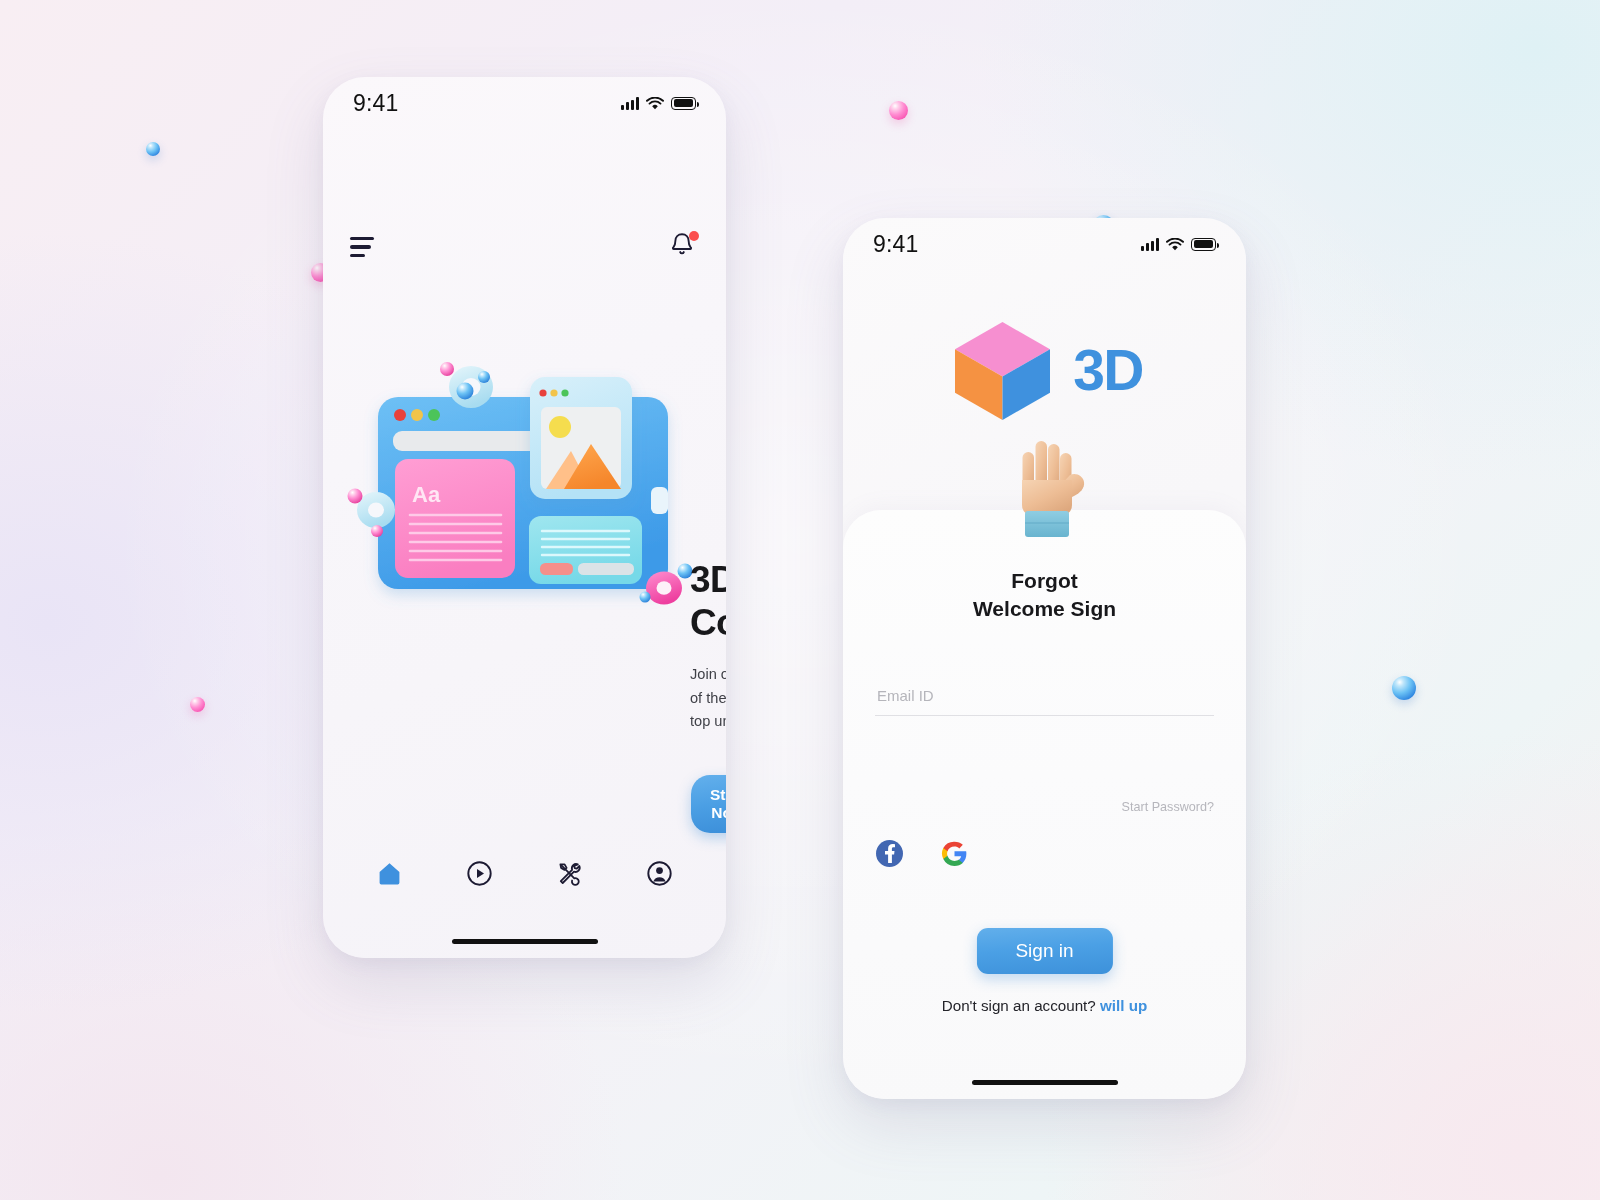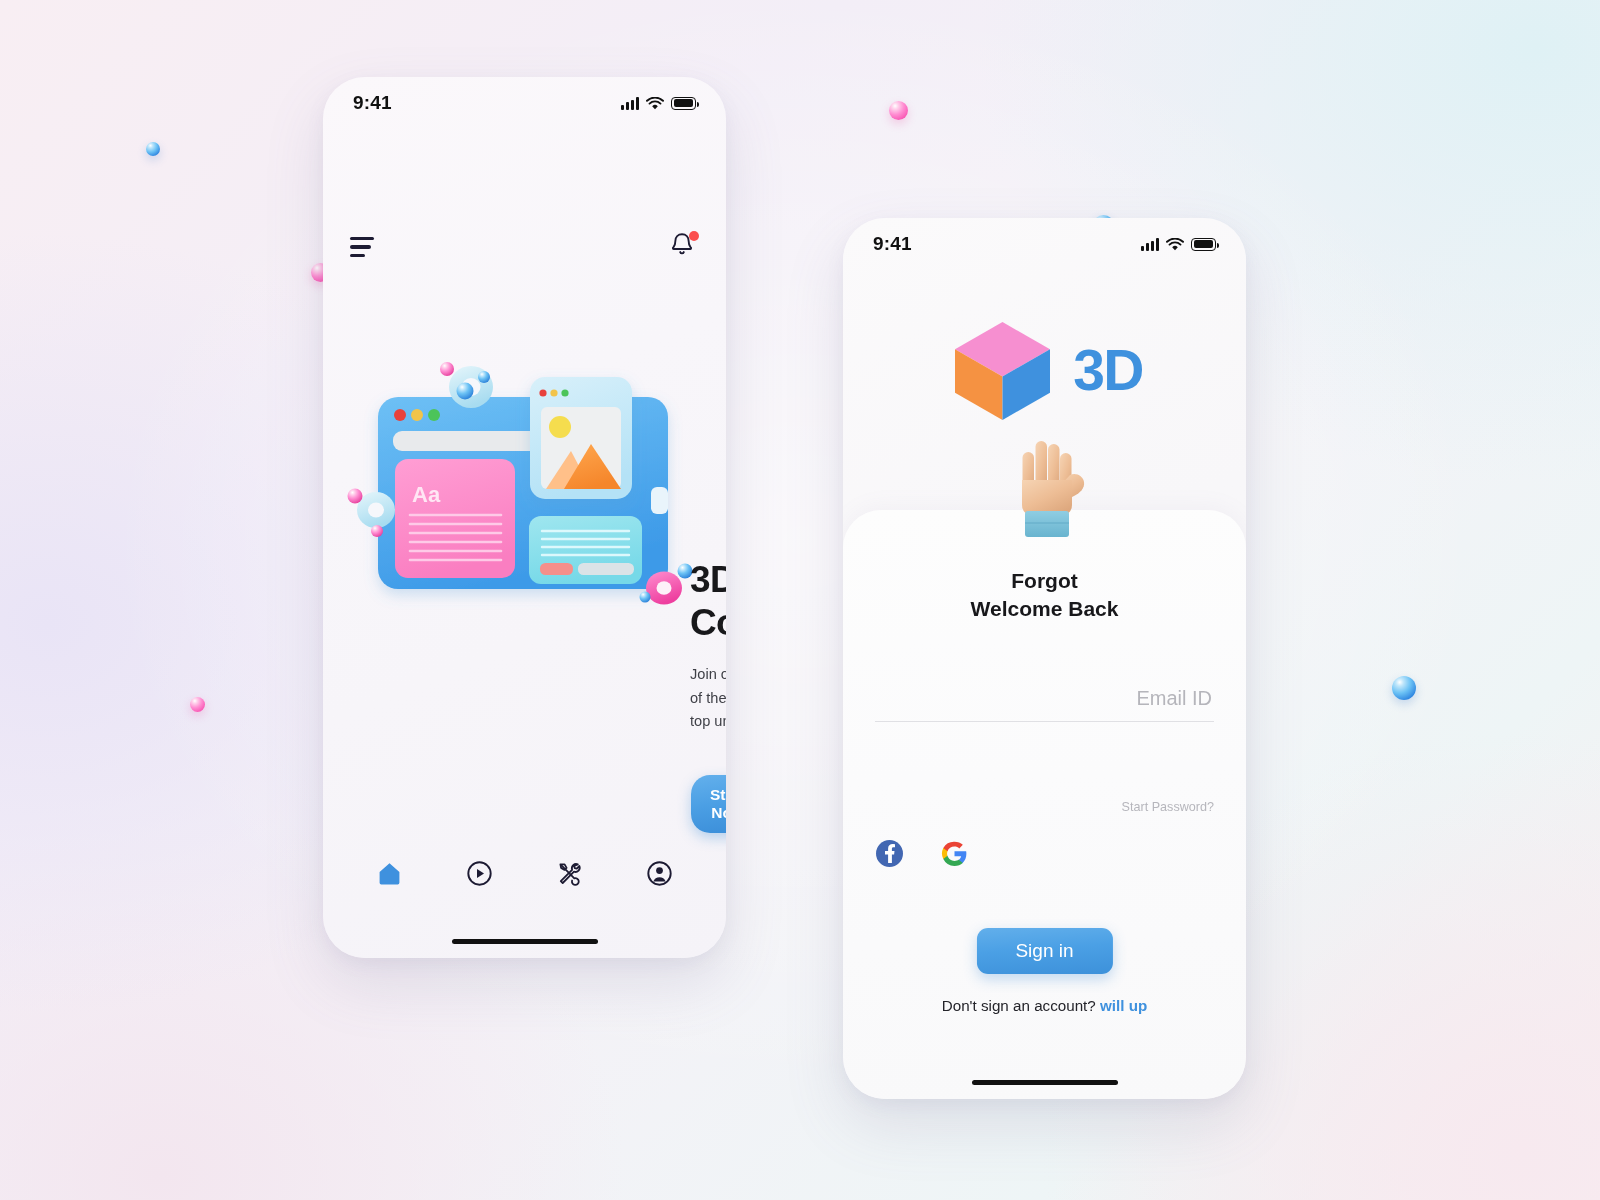--- a/index.html
+++ b/index.html
@@ -39,21 +39,21 @@
   }
   #phone-login{
     left:843px;top:218px;width:403px;height:881px;border-radius:42px;
     background:linear-gradient(158deg,#fbfafb 0%,#f8f7f9 40%,#f7f6f8 100%);
     box-shadow:0 26px 60px rgba(120,110,150,.16), 0 6px 18px rgba(120,110,150,.08);
   }
 
   
   .statusbar{position:absolute;top:0;left:0;right:0;height:52px;
     display:flex;align-items:center;justify-content:space-between;padding:0 30px;}
-  .st-time{font-size:19px;font-weight:bold;color:#111;letter-spacing:.2px;}
+  .st-time{font-size:23px;font-weight:normal;color:#111;letter-spacing:.2px;}
   .st-right{display:flex;align-items:center;gap:7px;}
   .bars{display:flex;align-items:flex-end;gap:2px;height:13px;}
   .bars i{display:block;width:3px;background:#111;border-radius:1px;}
   .bars i:nth-child(1){height:5px}.bars i:nth-child(2){height:7.5px}
   .bars i:nth-child(3){height:10px}.bars i:nth-child(4){height:13px}
   .batt{width:25px;height:13px;border:1.6px solid #111;border-radius:4px;padding:1.6px;position:relative;}
   .batt b{display:block;height:100%;background:#111;border-radius:2px;}
   .batt:after{content:"";position:absolute;right:-3.6px;top:4px;width:2px;height:5px;background:#111;border-radius:0 2px 2px 0;}
 
   
@@ -96,21 +96,21 @@
   .logo-text{font-size:57px;font-weight:bold;color:#3f91de;letter-spacing:-1.6px;line-height:1;}
   .login-card{position:absolute;left:0;right:0;top:292px;bottom:0;
     background:linear-gradient(178deg,#fdfdfd 0%,#fbfbfc 45%,#f9f9fa 100%);
     border-radius:38px 38px 42px 42px;
     box-shadow:0 -3px 22px rgba(140,130,165,.07);}
   .hand{position:absolute;left:50%;transform:translateX(-50%);top:-75px;width:86px;height:110px;}
   .greet{position:absolute;top:57px;left:0;right:0;text-align:center;
     font-size:21px;font-weight:bold;color:#18181b;line-height:1.33;}
   .field{position:absolute;left:32px;right:32px;}
   .field input{width:100%;border:none;outline:none;background:transparent;
-    font-size:20px;color:#2b2b30;padding:5px 2px 11px;font-family:"Liberation Sans",sans-serif;text-align:right;}
+    font-size:15px;color:#2b2b30;padding:5px 2px 11px;font-family:"Liberation Sans",sans-serif;}
   .field input::placeholder{color:#b5b5bb;}
   .field .line{height:1.2px;background:#e0e0e4;width:100%;}
   #email-field-wrap{top:172px;}
   #password-field-wrap{top:236px;}
   .forgot{position:absolute;right:32px;top:290px;font-size:12.6px;color:#b6b6bc;cursor:pointer;}
   .social{position:absolute;left:31px;top:328px;display:flex;align-items:center;gap:35px;}
   .social-btn{width:30px;height:30px;cursor:pointer;display:flex;align-items:center;justify-content:center;}
   .signin-btn{position:absolute;left:50%;transform:translateX(-50%);top:418px;
     padding:12px 39px;border-radius:11px;border:none;cursor:pointer;
     background:linear-gradient(176deg,#62afeb 0%,#4ba0e5 45%,#3d91da 100%);
@@ -382,21 +382,21 @@
 
         <path d="M20 45h50v25a11 11 0 0 1-11 11H31a11 11 0 0 1-11-11z" fill="url(#skin)"></path>
 
         <rect x="23" y="76" width="44" height="26" rx="3" fill="url(#cuff)"></rect>
         <line x1="23" y1="88" x2="67" y2="88" stroke="#5fa9c6" stroke-width="1.6" opacity=".6"></line>
       </svg>
     </div>
 
     <div class="greet">
       <span>Forgot</span><br>
-      <span>Welcome Back</span>
+      <span>Welcome Sign</span>
     </div>
 
     <div class="field" id="email-field-wrap">
       <input type="text" placeholder="Email ID" style="">
       <div class="line"></div>
     </div>
 
 
     <div class="forgot">Start Password?</div>
 

